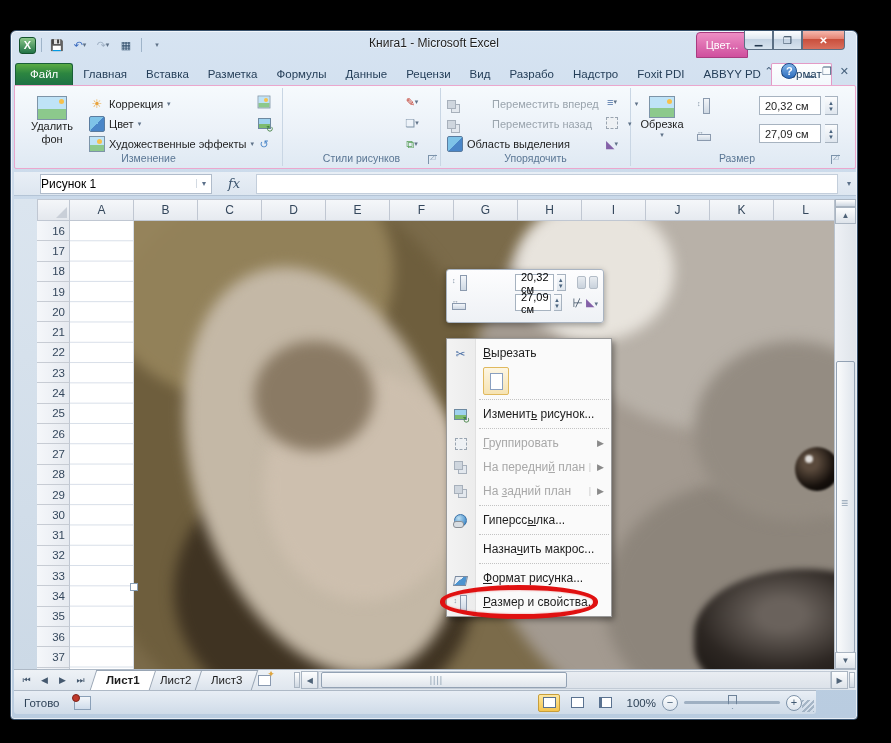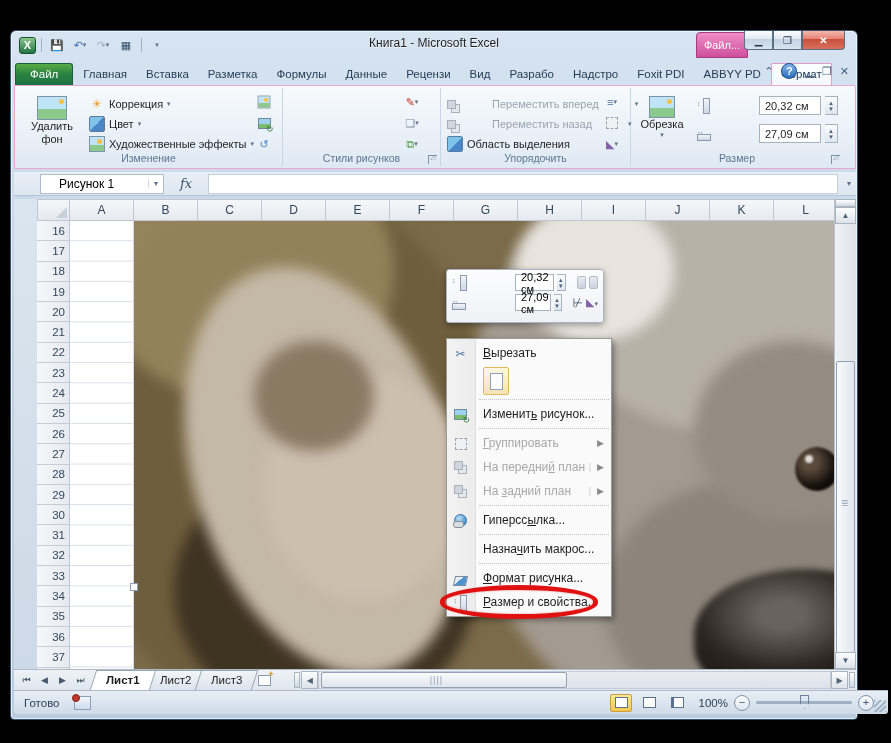--- a/index.html
+++ b/index.html
@@ -58,21 +58,21 @@
   .minibtn { width:22px; height:20px; display:flex; align-items:center; justify-content:center; }
   .spin-field { width:62px; height:19px; background:#fff; border:1px solid #a7b3c0; font-size:11px; display:flex; align-items:center; padding-left:5px;margin-left:44px; }
   .spinner { width:13px; height:19px; border:1px solid #a7b3c0; border-left:none; background:linear-gradient(#fbfcfd,#dfe6ee); font-size:6px; color:#49637e; display:flex; flex-direction:column; align-items:center; justify-content:center; line-height:1; }
   .size-ic { position:relative; width:14px; height:16px; }
   .size-ic .bar { position:absolute; right:1px; top:0; width:7px; height:16px; border:1px solid #8b9aae; background:linear-gradient(#f2f5f9,#cfd9e4); }
   .size-ic.w .bar { right:auto; left:0; top:auto; bottom:1px; width:14px; height:7px; }
   .size-ic .dots { position:absolute; left:0; top:2px; font-size:7px; color:#7e8ea0; }
 
   
   #fbar { position:absolute; left:3px; top:141px; width:842px; height:24px; background:linear-gradient(#e9eff6,#dde6f0); border-bottom:1px solid #b4c4d6; display:flex; align-items:center; }
-  #namebox { width:124px; height:20px; margin-left:26px; background:#fff; border:1px solid #b0bccb; display:flex; align-items:center; font-size:12px; padding-left:18px; color:#000; }
+  #namebox { width:172px; height:20px; margin-left:26px; background:#fff; border:1px solid #b0bccb; display:flex; align-items:center; font-size:12px; padding-left:0; color:#000; }
   #namebox .nb-caret { margin-left:auto; padding:0 5px; color:#5b708a; font-size:8px; border-left:1px solid #d3dae2; }
   #fx-zone { width:44px; display:flex; align-items:flex-start; justify-content:center; gap:6px; }
   #fx { font-family:"DejaVu Serif",serif; font-style:italic; font-size:13px; color:#3c556e; }
   #f-input { flex:1; height:20px; background:#fff; border:1px solid #c3cedb; margin-right:4px; }
   #f-dd { width:14px; height:20px; display:flex; align-items:center; justify-content:center; color:#5b708a; font-size:8px; }
 
   
   #sheet { position:absolute; left:3px; top:168px; width:842px; height:470px; background:#fff; overflow:hidden; }
   #corner { position:absolute; left:23px; top:0; width:33px; height:22px; background:linear-gradient(#f4f6f9,#e4e8ee); border:1px solid #c0c7d2; }
   #corner::after { content:""; position:absolute; right:2px; bottom:2px; border-left:11px solid transparent; border-bottom:11px solid #c9cfd8; }
@@ -155,21 +155,21 @@
   .addsheet-ic { width:13px; height:11px; background:#fff; border:1px solid #8a9ab0; position:relative; }
   .addsheet-ic::after { content:"✦"; position:absolute; right:-5px; top:-7px; color:#e0a53c; font-size:9px; }
   #hscroll { flex:1; margin-left:14px; display:flex; align-items:stretch; }
   .hsplit { width:6px; background:linear-gradient(#fff,#cfd8e2); border:1px solid #aab5c2; margin:2px 1px; }
   .harrow { width:17px; display:flex; align-items:center; justify-content:center; background:linear-gradient(#fcfdfe,#dde3ea); border:1px solid #aab5c2; margin:1px 0; font-size:8px; color:#4f6378; }
   #htrack { flex:1; position:relative; background:linear-gradient(#e9edf2,#dce2ea); margin:1px 0; border:1px solid #c2cbd6; }
   #hthumb { position:absolute; left:2px; top:0; bottom:0; width:246px; background:linear-gradient(#fafbfc,#dfe5ec); border:1px solid #93a2b4; border-radius:2px; }
   #hthumb::after { content:"||||"; position:absolute; left:44%; top:2px; font-size:9px; color:#8fa0b2; letter-spacing:1px; }
 
   
-  #statusbar { position:absolute; left:3px; top:659px; width:874px; height:24px; background:linear-gradient(#e8eef5,#cfdbe8); border-top:1px solid #aeb9c6; display:flex; align-items:center; font-size:11.5px; color:#2e4257; border-radius:0 0 3px 3px; }
+  #statusbar { position:absolute; left:3px; top:659px; width:802px; height:24px; background:linear-gradient(#e8eef5,#cfdbe8); border-top:1px solid #aeb9c6; display:flex; align-items:center; font-size:11.5px; color:#2e4257; border-radius:0 0 3px 3px; }
   #ready { padding:0 14px 0 10px; }
   #macro-ic { width:17px; height:14px; background:linear-gradient(#f2f6fa,#cfdceb); border:1px solid #8aa0b8; position:relative; }
   #macro-ic::after { content:""; position:absolute; left:-3px; top:-3px; width:6px; height:6px; border-radius:50%; background:#c0392b; border:1px solid #7e241a; }
   #sb-right { margin-left:auto; display:flex; align-items:center; gap:6px; padding-right:14px; }
   .viewbtn { width:22px; height:18px; border:1px solid transparent; display:flex; align-items:center; justify-content:center; font-size:11px; color:#3f5770; }
   .viewbtn.active { background:linear-gradient(#fde7a0,#f6c64e); border:1px solid #c89e3a; border-radius:2px; }
   .vb-ic { width:13px; height:11px; border:1px solid #5a7290; background:#fff; }
   .vb-ic.grid9 { background:linear-gradient(#fff 0 0) padding-box, repeating-linear-gradient(#5a7290 0 1px, #fff 1px 4px); border:1px solid #5a7290; }
   #zoom-val { min-width:34px; text-align:right; }
   .zbtn { width:16px; height:16px; border-radius:50%; border:1px solid #7e93a9; background:linear-gradient(#fdfefe,#dde5ee); color:#415a73; display:flex; align-items:center; justify-content:center; font-size:11px; line-height:1; }
@@ -190,21 +190,21 @@
       <div class="qbtn">💾</div>
       <div class="qbtn" style="color:#3a6bbf;">↶<span class="caret">▾</span></div>
       <div class="qbtn" style="color:#9fb0c4;">↷<span class="caret">▾</span></div>
       <div class="qbtn">▦</div>
       <div class="qsep"></div>
       <div class="qbtn">
           <span class="caret">▾</span>
         </div>
     </div>
     <div id="title-text">Книга1  -  Microsoft Excel</div>
-    <div id="ctx-chunk">Файл...</div>
+    <div id="ctx-chunk">Цвет...</div>
     <div class="winbtns">
       <div class="wbtn">▁</div>
       <div class="wbtn">❐</div>
       <div class="wbtn close">✕</div>
     </div>
   </div>
 
   <div id="tabrow">
       <div class="rtab file">Файл</div>
       <div class="rtab">Главная</div>

